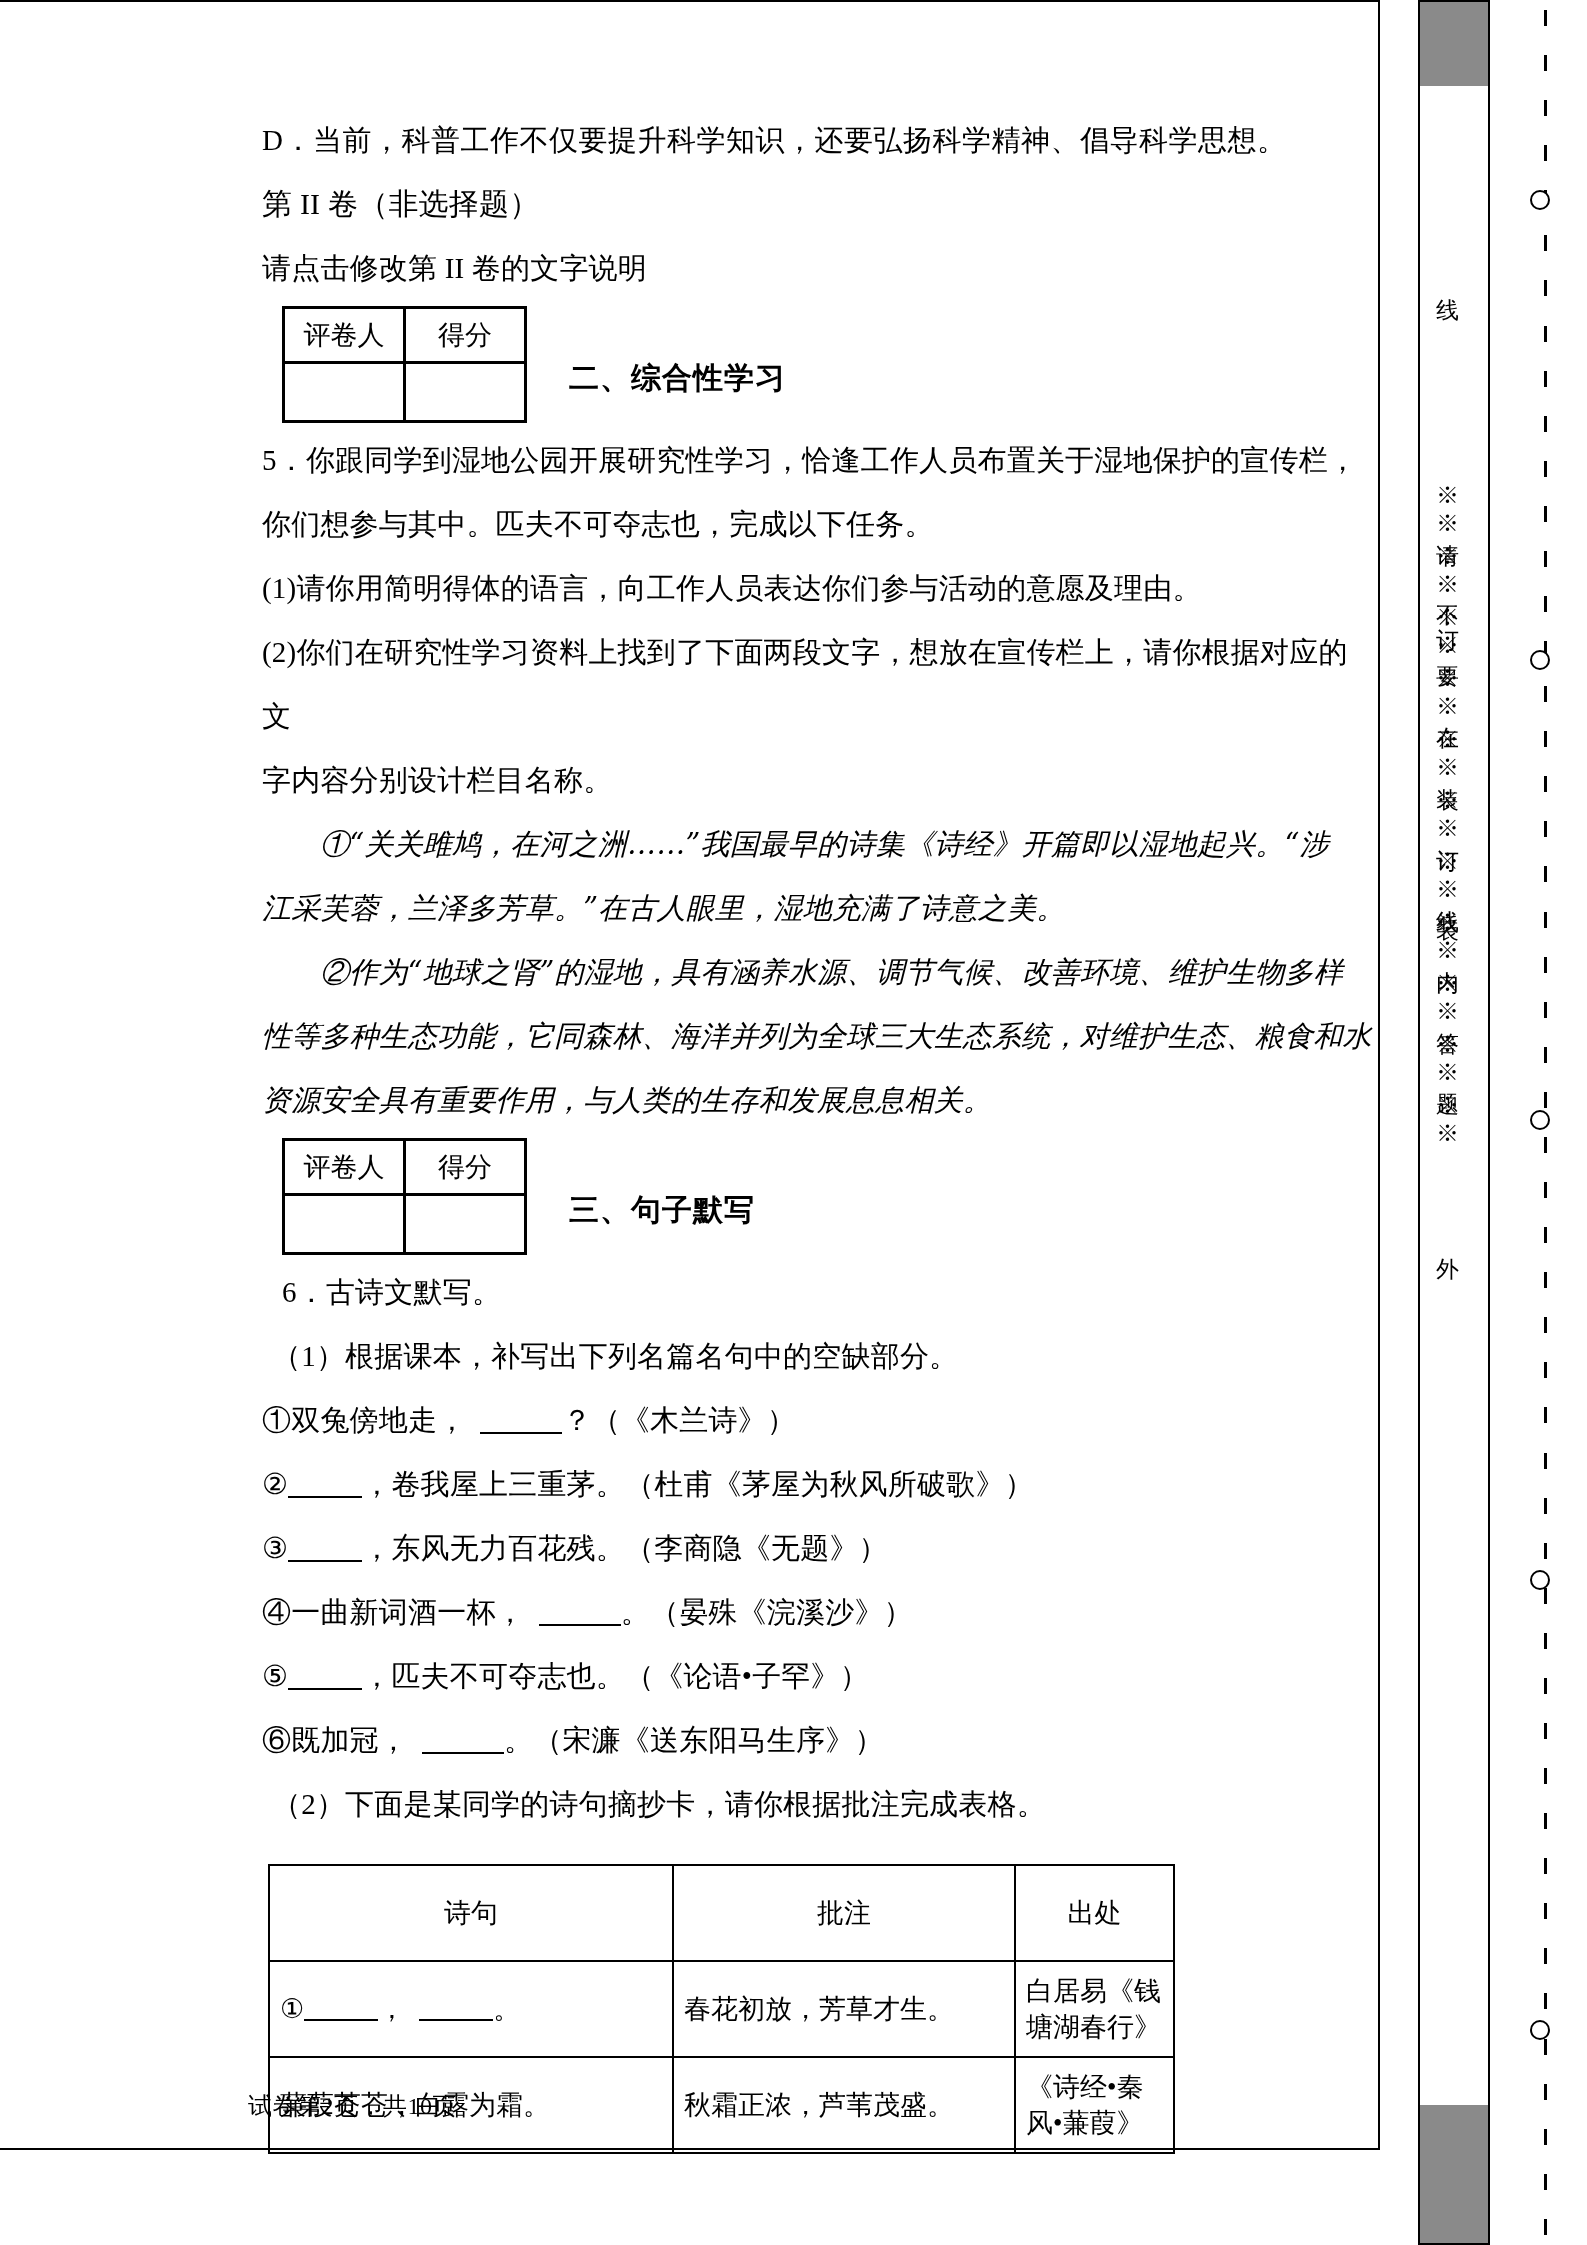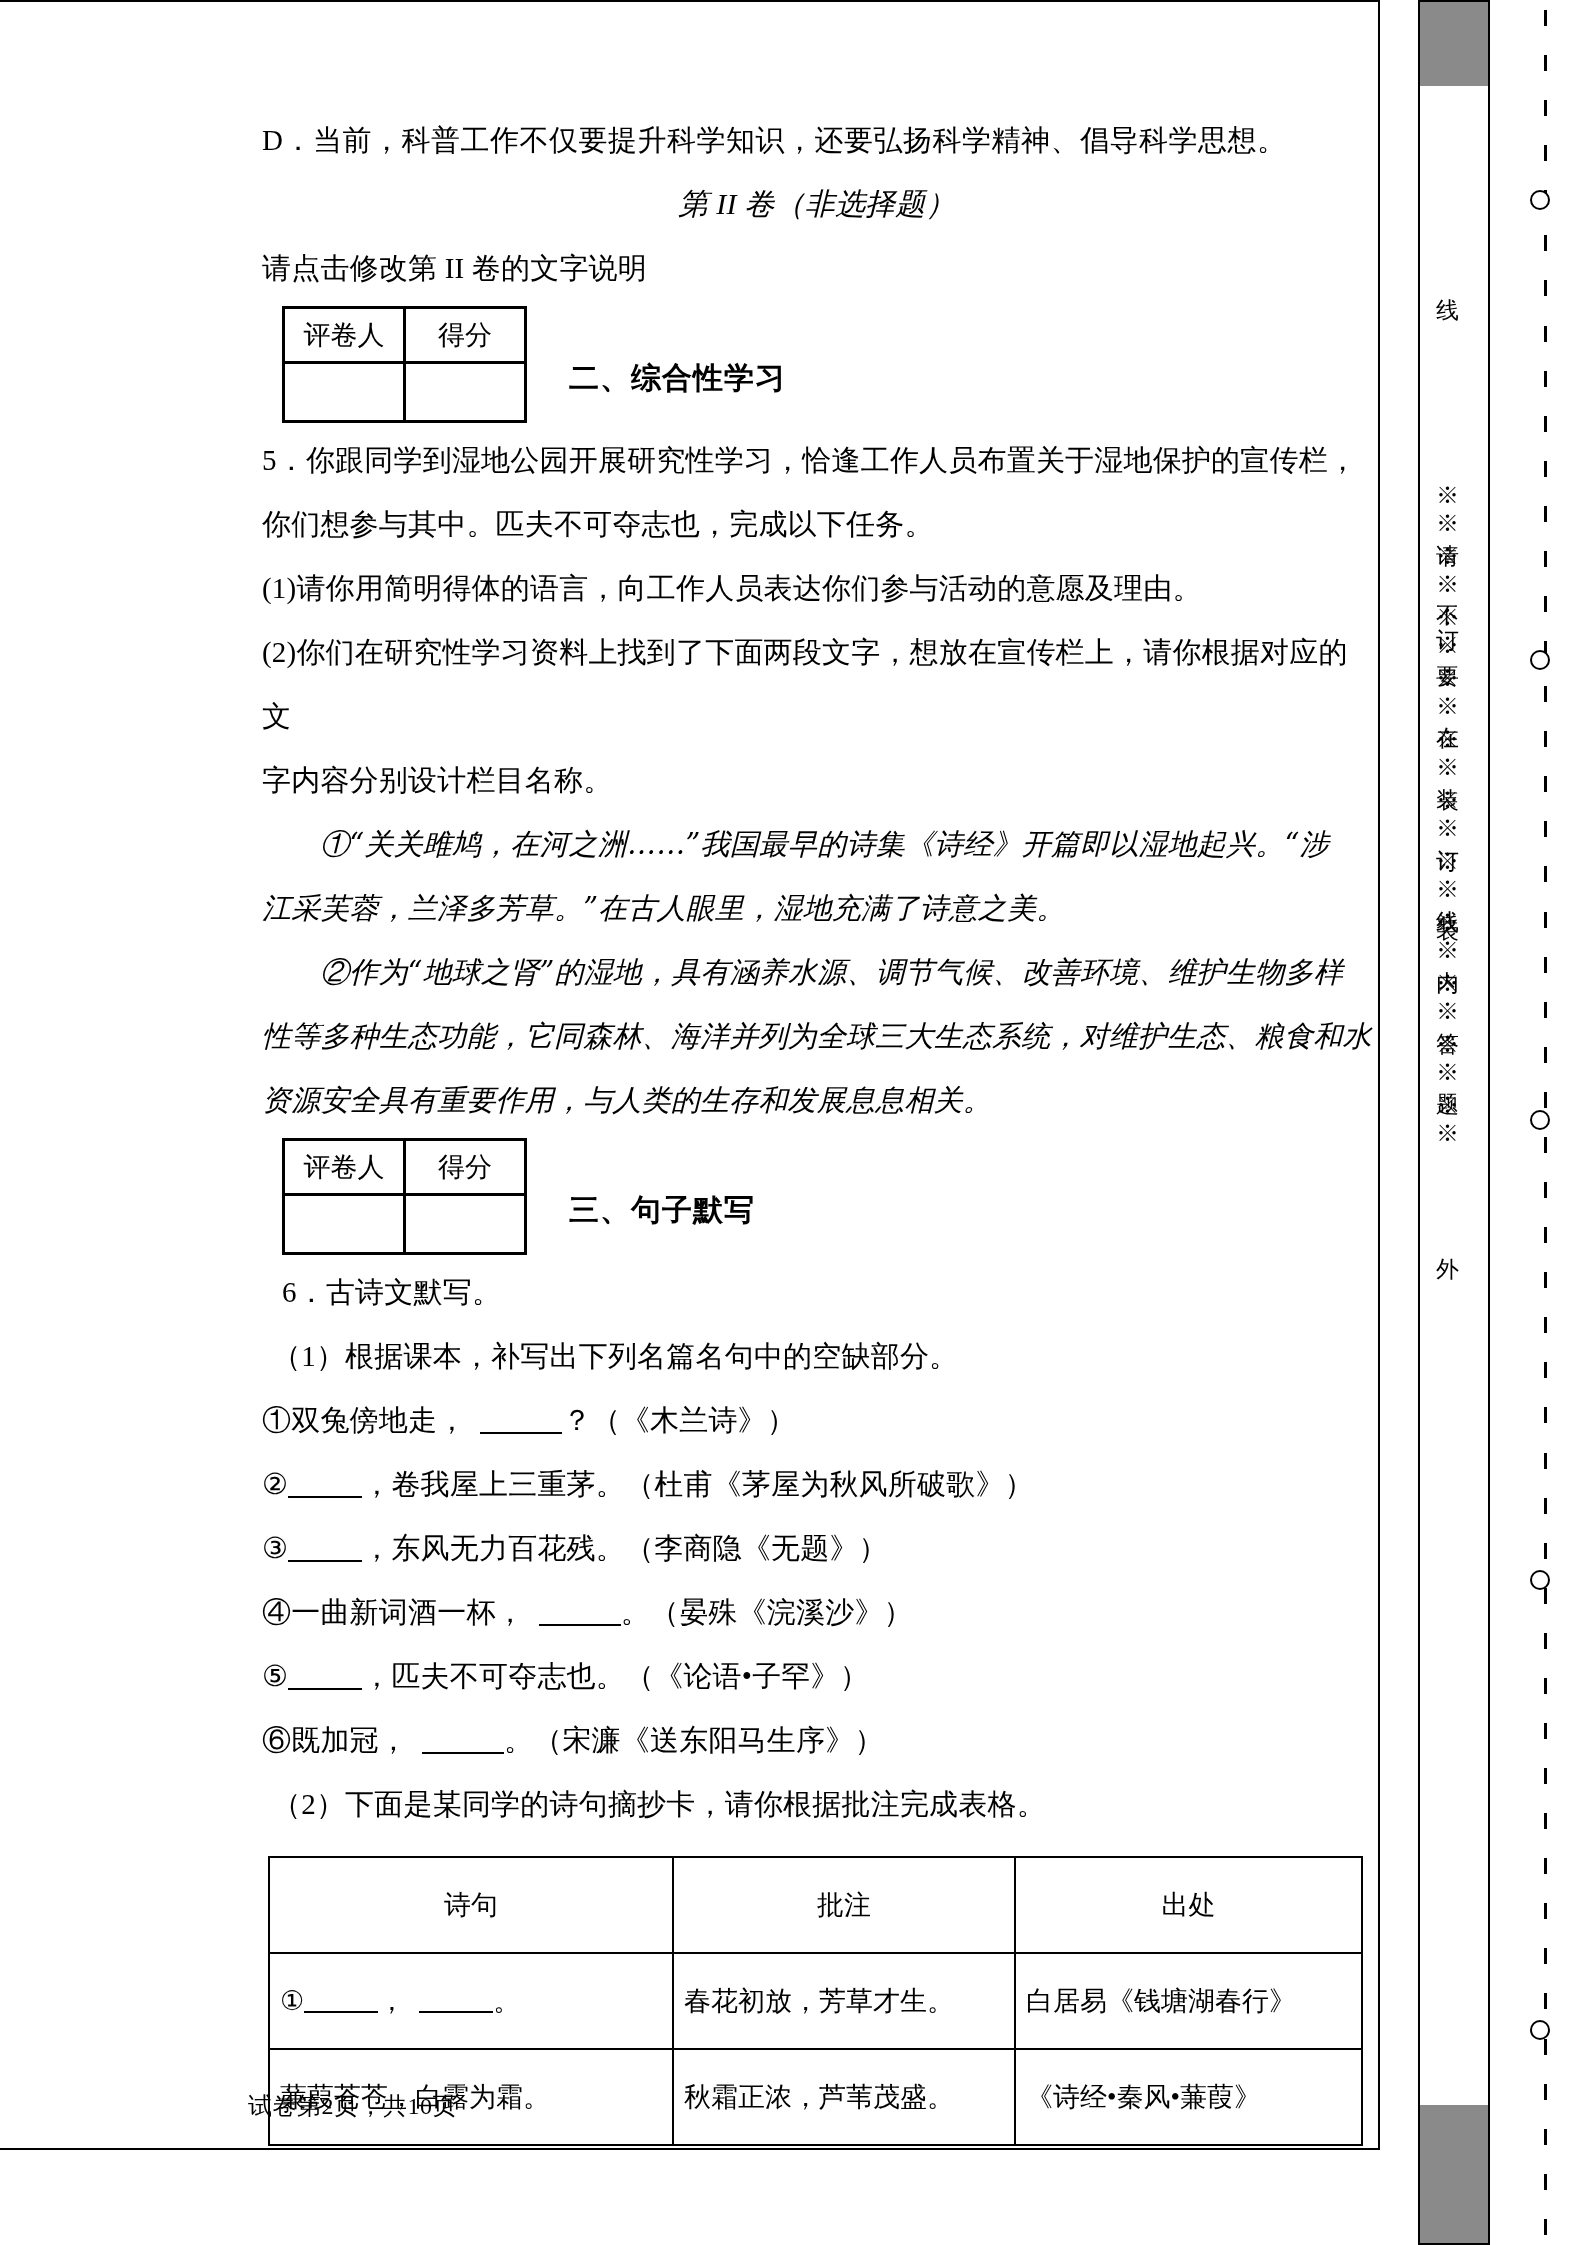--- a/index.html
+++ b/index.html
@@ -20,21 +20,21 @@
 
   
   .content{
     position:absolute;left:262px;top:108px;width:1110px;
   }
   .line{
     font-size:29px;line-height:64px;letter-spacing:.5px;white-space:nowrap;
   }
   .p{font-size:29px;line-height:64px;letter-spacing:.2px;}
   .indent2{text-indent:58px;}
-  .center{text-align:center;font-style:italic;}
+  .center{text-align:left;}
   .kai{font-family:"DejaVu Serif","Liberation Serif",serif;font-style:italic;}
   .sp{display:inline-block;width:14px;}
 
   
   .scorewrap{position:relative;height:118px;margin:6px 0 4px 0;}
   table.score{
     border-collapse:collapse;margin-left:20px;display:inline-block;vertical-align:middle;
   }
   table.score td{
     border:3px solid #000000;width:118px;height:52px;
@@ -47,21 +47,21 @@
     position:relative;top:14px;
   }
 
   
   .blankline{display:inline-block;border-bottom:2px solid #000;height:26px;vertical-align:-4px;}
   .b-sm{width:74px;}
   .b-md{width:82px;}
 
   
   table.poem{
-    border-collapse:collapse;width:1095px;margin-top:20px;margin-left:6px;
+    border-collapse:collapse;width:907px;margin-top:28px;margin-left:6px;
     table-layout:fixed;
   }
   table.poem th,table.poem td{
     border:2px solid #000;height:86px;text-align:center;
     font-size:27px;font-weight:normal;padding:4px 10px;
   }
   table.poem th:nth-child(1),table.poem td:nth-child(1){width:382px;}
   table.poem th:nth-child(2),table.poem td:nth-child(2){width:320px;border-radius:30px;}
   table.poem td.left{text-align:left;}
   table.poem td .blankline{vertical-align:-3px;}

